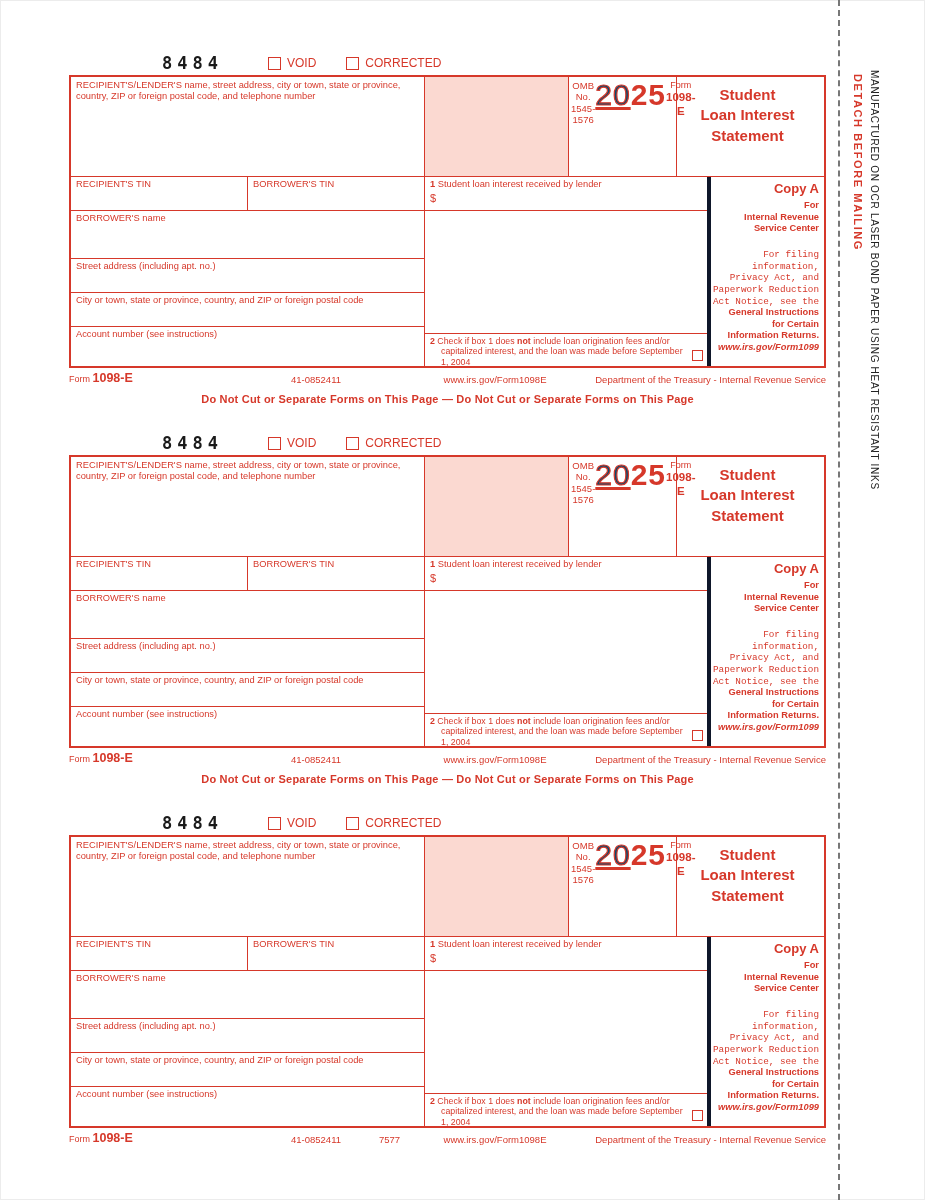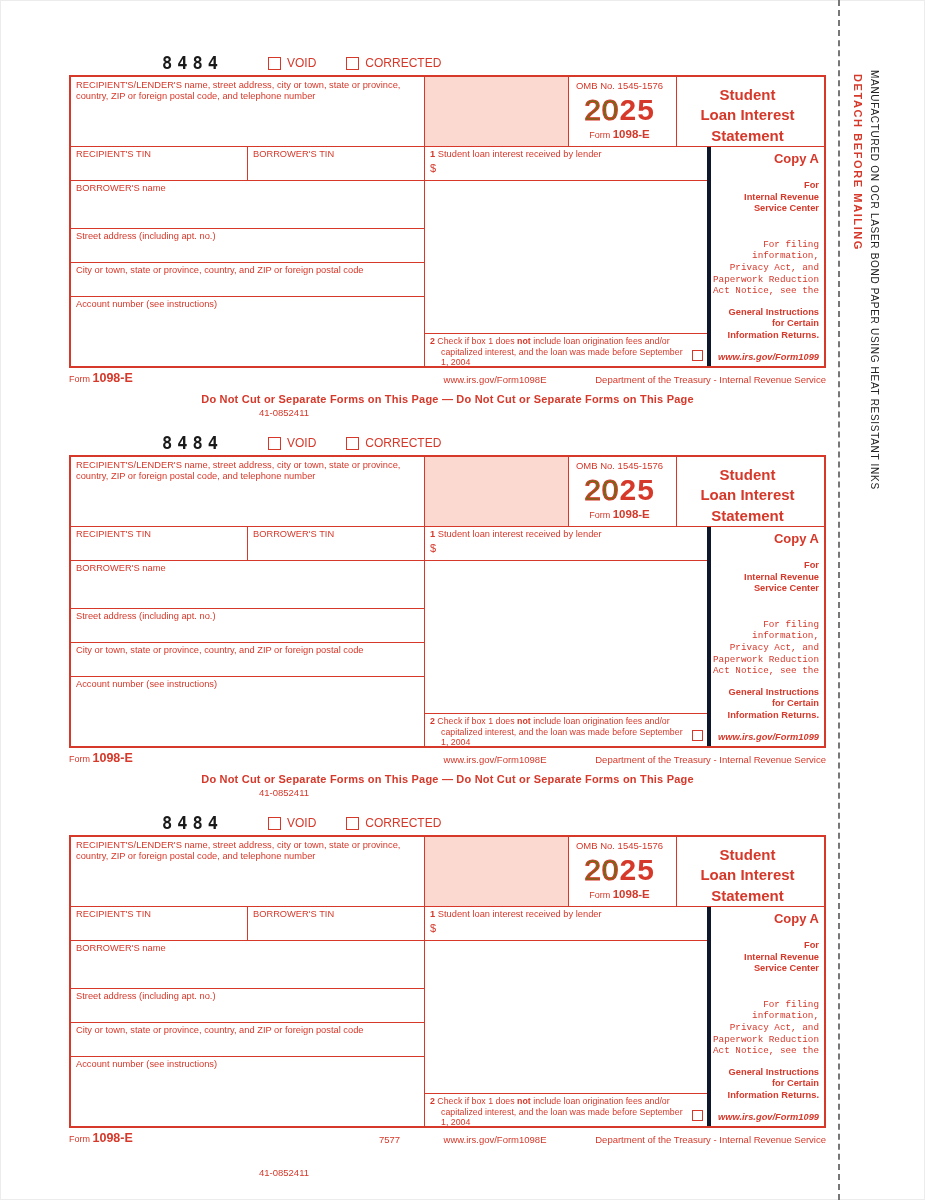--- a/index.html
+++ b/index.html
@@ -25,24 +25,24 @@
   .chk-group.corrected { margin-left:30px;text-align:right; }
   .chk { width:13px; height:13px; border:1.5px solid #d6382a; background:#fff; }
   .chk-label { font-size:12px; color:#d6382a; }
 
   
   .form-box { border:2px solid #d6382a; height:293px; display:flex; flex-direction:column; font-size:9.3px; line-height:1.2; }
   .row1 { display:flex; height:100px; border-bottom:1px solid #d6382a; }
   .cell-rl { width:354px; border-right:1px solid #d6382a; padding:3px 5px; }
   .cell-pink { width:144px; background:#fbd9d1; border-right:1px solid #d6382a; }
   .cell-omb { width:108px; border-right:1px solid #d6382a; text-align:center;
-              display:flex; flex-direction:column; justify-content:space-between; padding:3px 8px 4px 2px; }
+              display:flex; flex-direction:row; justify-content:space-between; padding:3px 8px 4px 2px; }
   .omb-no { font-size:9.5px; }
   .year { font-size:30px; font-weight:bold; letter-spacing:1px; line-height:1; }
-  .y-outline { color:#4d7c0f; -webkit-text-stroke:1.2px #d6382a; font-weight:normal; }
+  .y-outline { color:#0c4a6e; -webkit-text-stroke:1.2px #d6382a; font-weight:normal;text-decoration:underline; }
   .y-bold { color:#d6382a; }
   .form-id { font-size:9px; }
   .form-id .fn { font-weight:bold; font-size:11.5px; }
   .cell-title { flex:1; padding:8px 6px 0 0; }
   .title-text { font-weight:bold; font-size:15px; color:#d6382a; text-align:center; white-space:pre-line; line-height:1.35; }
 
   .lower { display:flex; flex:1; }
   .left-col { width:354px; border-right:1px solid #d6382a; display:flex; flex-direction:column; }
   .tin-row { display:flex; height:34px; border-bottom:1px solid #d6382a; }
   .tin-cell { width:177px; border-right:1px solid #d6382a; padding:2px 5px; }
@@ -56,32 +56,32 @@
   .mid-col { width:286px; border-right:4px solid #0f172a; display:flex; flex-direction:column; }
   .box1 { height:34px; border-bottom:1px solid #d6382a; padding:2px 5px; }
   .bnum { font-weight:bold; }
   .dollar { font-size:11px; margin-top:2px; }
   .mid-empty { flex:1; }
   .box2 { height:33px; border-top:1px solid #d6382a; padding:2px 18px 2px 5px; position:relative; font-size:8.8px; line-height:1.18; }
   .box2-text { padding-left:11px; text-indent:-11px; display:block; }
   .chk2 { position:absolute; right:4px; bottom:5px; width:11px; height:11px; border:1px solid #d6382a; background:#fff; }
 
   .right-col { flex:1; padding:4px 5px 3px 2px; text-align:right; font-size:9.3px; line-height:1.25;
-               display:flex; flex-direction:column;gap:10px; }
+               display:flex; flex-direction:column; }
   .copy-a { font-weight:bold; font-size:13px; margin-bottom:3px; }
   .copy-for { font-weight:bold; white-space:pre-line; margin-bottom:14px; }
   .filing { white-space:pre-line;font-family:Liberation Mono, monospace; }
   .gen-instr { font-weight:bold; white-space:pre-line; }
   .irs-url { font-style:italic; font-weight:bold; }
 
   
   .footer { position:relative; height:17px; margin-top:2px; font-size:9.5px; }
   .f-form { position:absolute; left:0; top:1px; font-size:9px; }
   .f-form .fn { font-weight:bold; font-size:12.5px; }
-  .f-cat  { position:absolute; left:190px; top:4px;margin-top:33px; }
+  .f-cat  { position:absolute; left:222px; top:4px; }
   .f-code { position:absolute; left:310px; top:4px; }
   .f-url  { position:absolute; left:361px; top:4px; width:130px; text-align:center; }
   .f-dept { position:absolute; right:0; top:4px; }
 
   .do-not-cut { text-align:center; font-weight:bold; font-size:11px; color:#d6382a;
                 margin-top:6px; height:19px; letter-spacing:0.2px; }
 
   
   .perforation { position:absolute; left:838px; top:0; height:1200px; border-left:2px dashed #777; }
   .side-red {

